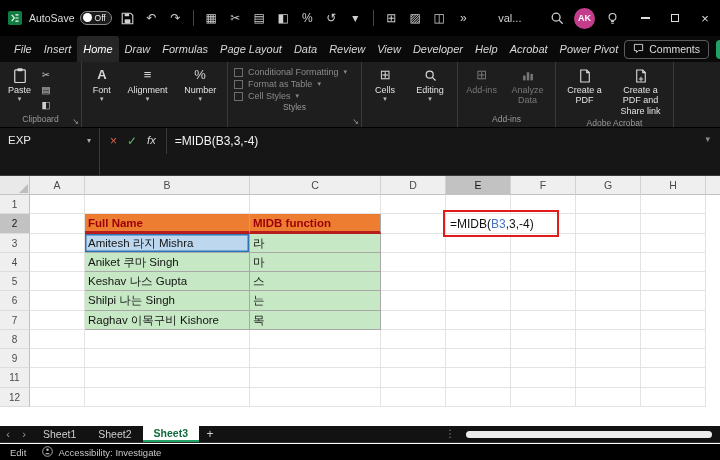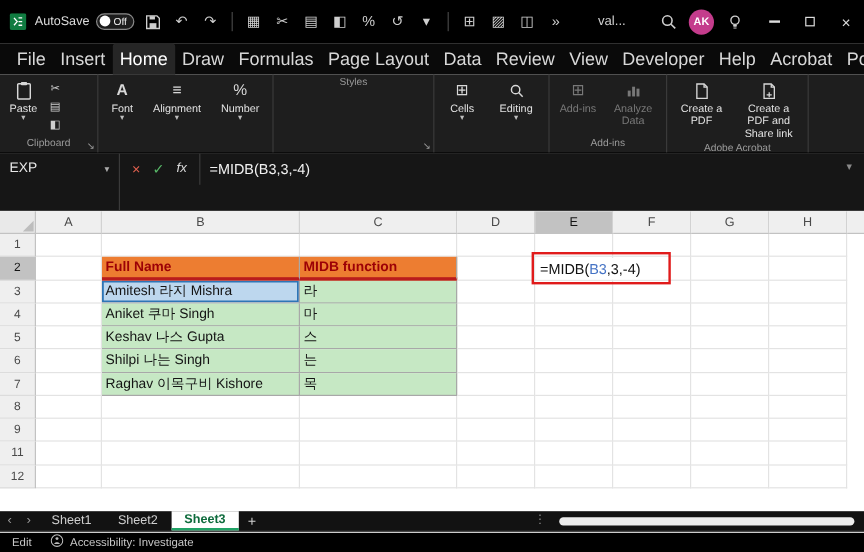--- a/index.html
+++ b/index.html
@@ -25,21 +25,21 @@
     font-size:9px; font-weight:bold; display:inline-flex; align-items:center; justify-content:center; }
   .winbtns { display:flex; align-items:center; height:36px; }
   .winbtn { width:30px; height:36px; display:inline-flex; align-items:center; justify-content:center; color:#ddd; font-size:13px; }
   .minbar { width:9px; height:1.4px; background:#ddd; display:inline-block; }
   .maxbox { width:8.5px; height:8.5px; border:1.2px solid #ddd; display:inline-block; }
 
   
   .menubar { position:absolute; top:36px; left:0; right:0; height:26px; background:#0a0a0a;
     display:flex; align-items:center; padding:0 8px; }
   .menu-items { display:flex; align-items:center; height:100%; }
-  .menu-item { padding:0 6px; height:100%; display:flex; align-items:center; color:#d8d8d8; font-size:15px; white-space:nowrap; }
+  .menu-item { padding:0 6px; height:100%; display:flex; align-items:center; color:#d8d8d8; font-size:11px; white-space:nowrap;font-style:italic; }
   .menu-item.active { background:#262626; border-radius:3px 3px 0 0; color:#fff; }
   .mright { margin-left:auto; display:flex; align-items:center; gap:7px; }
   .comments-btn { display:flex; align-items:center; gap:5px; border:1px solid #5c5c5c; border-radius:4px;
     padding:2px 8px; color:#ddd; font-size:10.5px; }
   .share-btn { width:24px; height:19px; border-radius:4px; background:var(--excel-green,#21a366);
     display:flex; align-items:center; justify-content:center; }
 
   
   .ribbon { position:absolute; top:62px; left:0; right:0; height:66px; background:#1e1e1e;
     border-bottom:1px solid #000; display:flex; }
@@ -256,20 +256,37 @@
         <div class="bigbtn">
           <span class="ricon">%</span>
           <span>Number</span>
           <span class="chev">▾</span>
         </div>
       </div>
       <div class="rlabel"></div>
     </div>
 
     <div class="rgroup" style="width:134px">
+      <div class="stackcol">
+        <div class="stackbtn">
+          <span class="sq"></span>
+          <span>Conditional Formatting</span>
+          <span class="chev">▾</span>
+        </div>
+        <div class="stackbtn">
+          <span class="sq"></span>
+          <span>Format as Table</span>
+          <span class="chev">▾</span>
+        </div>
+        <div class="stackbtn">
+          <span class="sq"></span>
+          <span>Cell Styles</span>
+          <span class="chev">▾</span>
+        </div>
+      </div>
       <div class="rlabel">Styles</div>
       <span class="launcher">↘</span>
     </div>
 
     <div class="rgroup" style="width:96px">
       <div class="rbuttons" style="justify-content:space-around; width:100%">
         <div class="bigbtn">
           <span class="ricon">⊞</span>
           <span>Cells</span>
           <span class="chev">▾</span>

